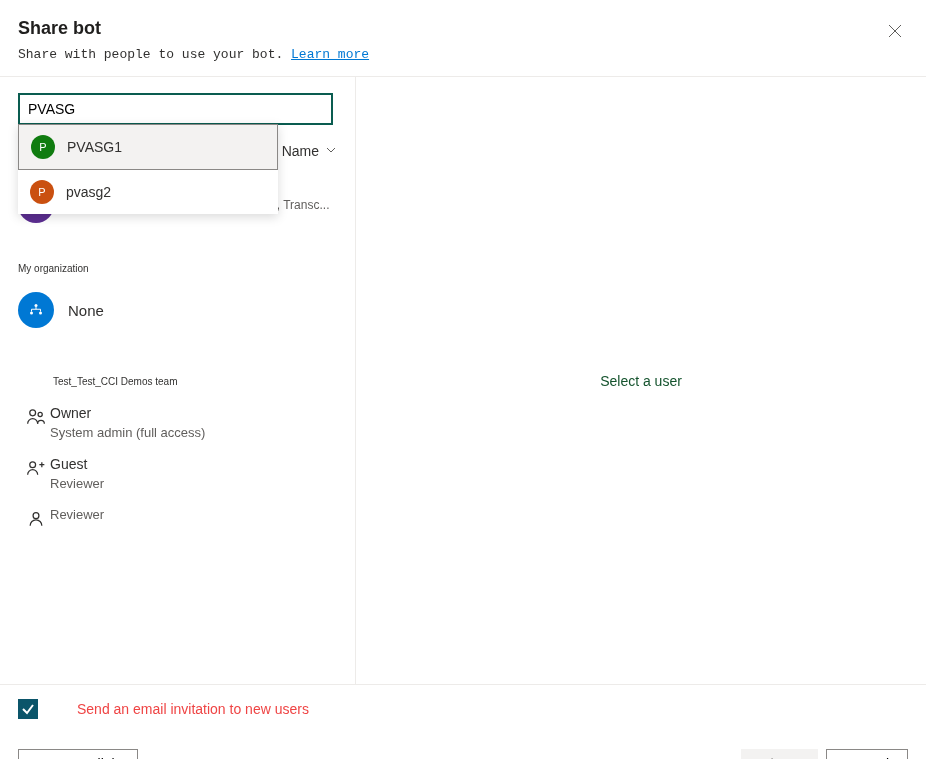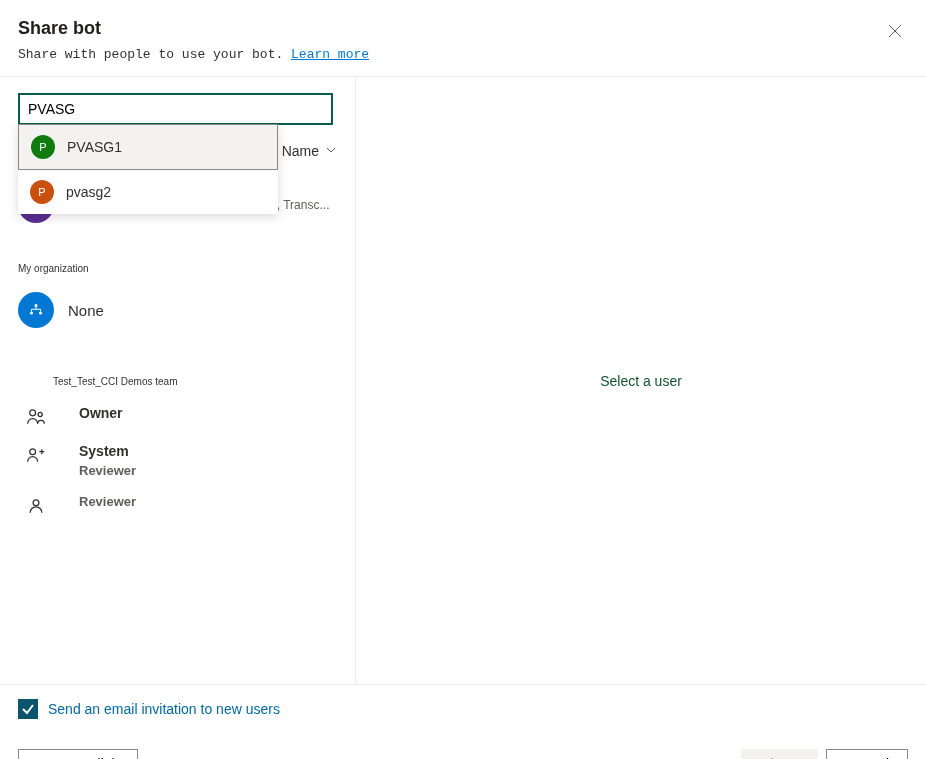--- a/index.html
+++ b/index.html
@@ -162,22 +162,21 @@
     }
     .section-title {
       font-size: 10px;
       color: #323130;
       padding: 32px 18px 10px 18px;
     }
     .team-row {
       padding: 8px 18px 8px 26px;
       display: flex;
       align-items: flex-start;
-      gap: 33px;
-      font-weight: bold;
+      gap: 4px;
     }
     .team-icon-svg {
       width: 20px;
       height: 20px;
       color: #323130;
       flex-shrink: 0;
       margin-top: 2px;
     }
     .team-details {
       flex: 1;
@@ -224,21 +223,22 @@
     }
     .checkbox svg {
       width: 14px;
       height: 14px;
       stroke: #fff;
       stroke-width: 2;
       fill: none;
     }
     .checkbox-label {
       font-size: 14px;
-      color: #0369a1;
+      color: #ef4444;
+      margin-left: 29px;
     }
     .footer {
       padding: 16px 18px;
       display: flex;
       justify-content: space-between;
       align-items: center;
     }
     .btn {
       padding: 6px 18px;
       font-size: 14px;
@@ -342,31 +342,32 @@
 
     <div class="team-row">
       <svg class="team-icon-svg" viewBox="0 0 24 24" fill="none" stroke="currentColor" stroke-width="1.5">
           <circle cx="8" cy="7" r="3.5"></circle>
           <circle cx="17" cy="9" r="2.5"></circle>
           <path d="M2 20c0-3.3 2.7-6 6-6s6 2.7 6 6"></path>
           <path d="M14 20c0-2.2 1.8-4 4-4s4 1.8 4 4"></path>
         </svg>
       <div class="team-details">
         <div class="team-name">Owner</div>
+        <div class="team-sub">System admin (full access)</div>
       </div>
     </div>
 
     <div class="team-row">
       <svg class="team-icon-svg" viewBox="0 0 24 24" fill="none" stroke="currentColor" stroke-width="1.5">
           <circle cx="8" cy="8" r="3.5"></circle>
           <path d="M2 20c0-3.3 2.7-6 6-6s6 2.7 6 6"></path>
           <path d="M16 8h6M19 5v6"></path>
         </svg>
       <div class="team-details">
-        <div class="team-name">System</div>
+        <div class="team-name">Guest</div>
         <div class="team-sub">Reviewer</div>
       </div>
     </div>
 
     <div class="team-row">
       <svg class="team-icon-svg" viewBox="0 0 24 24" fill="none" stroke="currentColor" stroke-width="1.5">
           <circle cx="12" cy="8" r="3.5"></circle>
           <path d="M5 20c0-3.9 3.1-7 7-7s7 3.1 7 7"></path>
         </svg>
       <div class="team-details">

